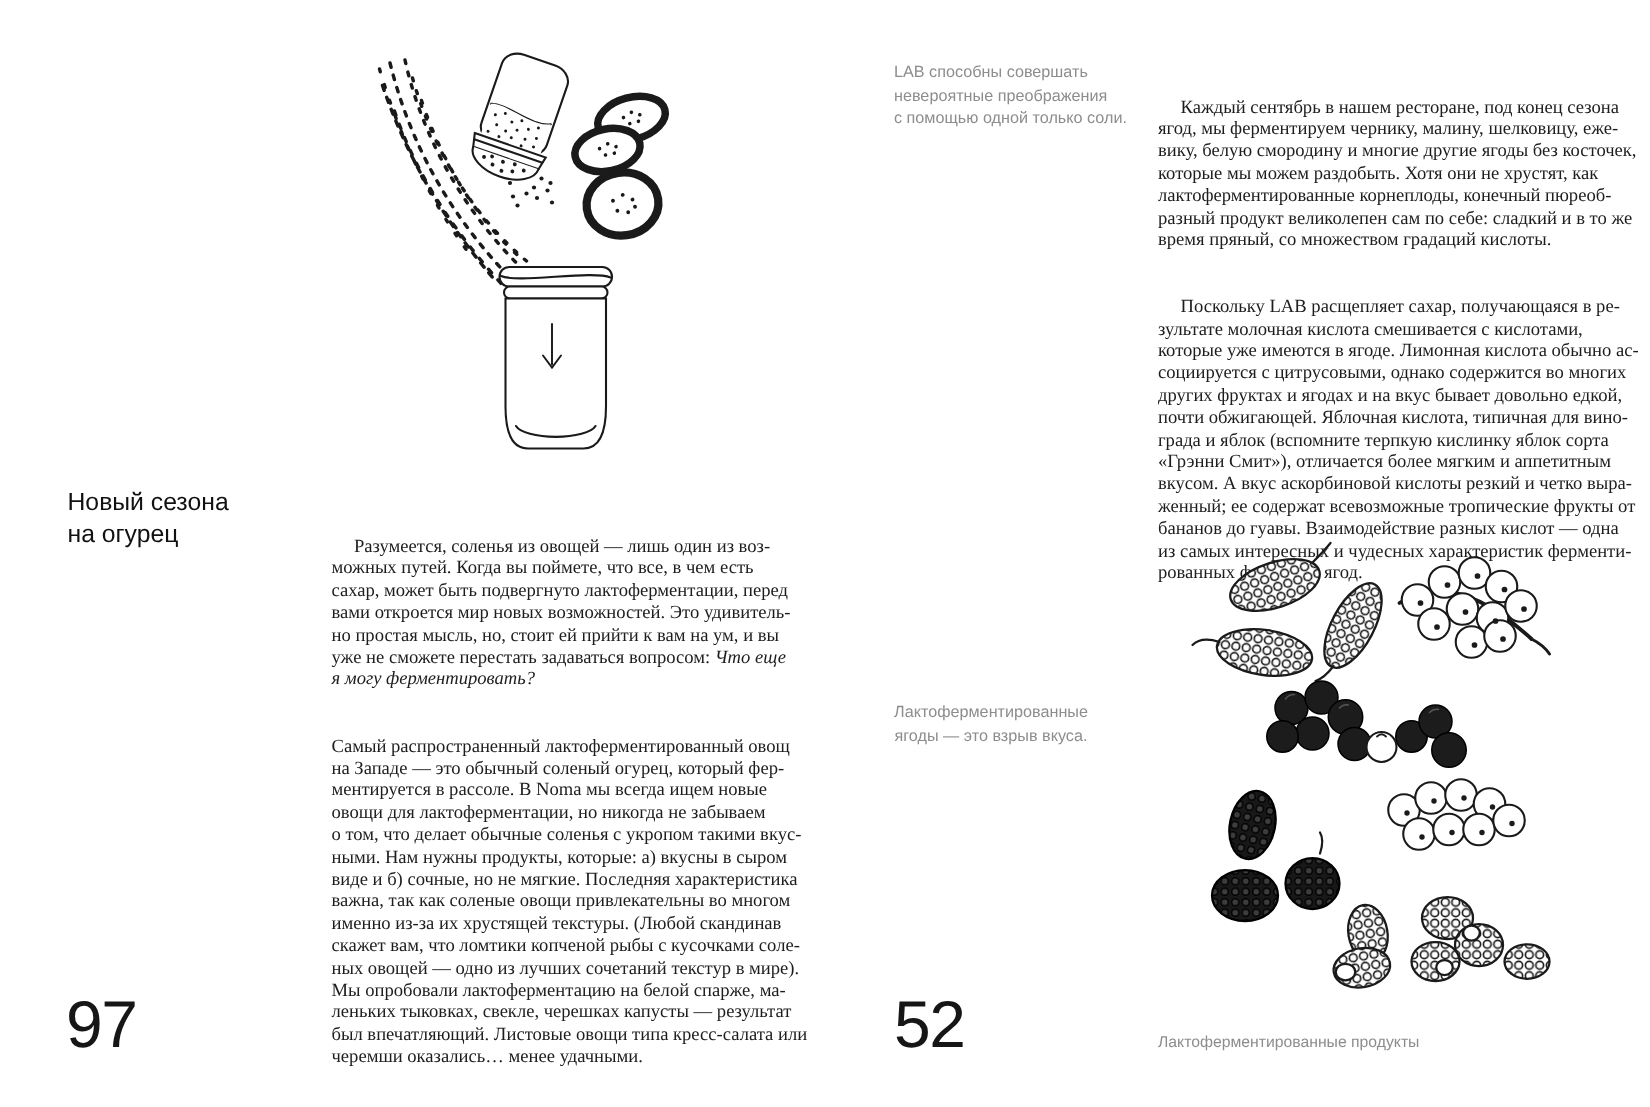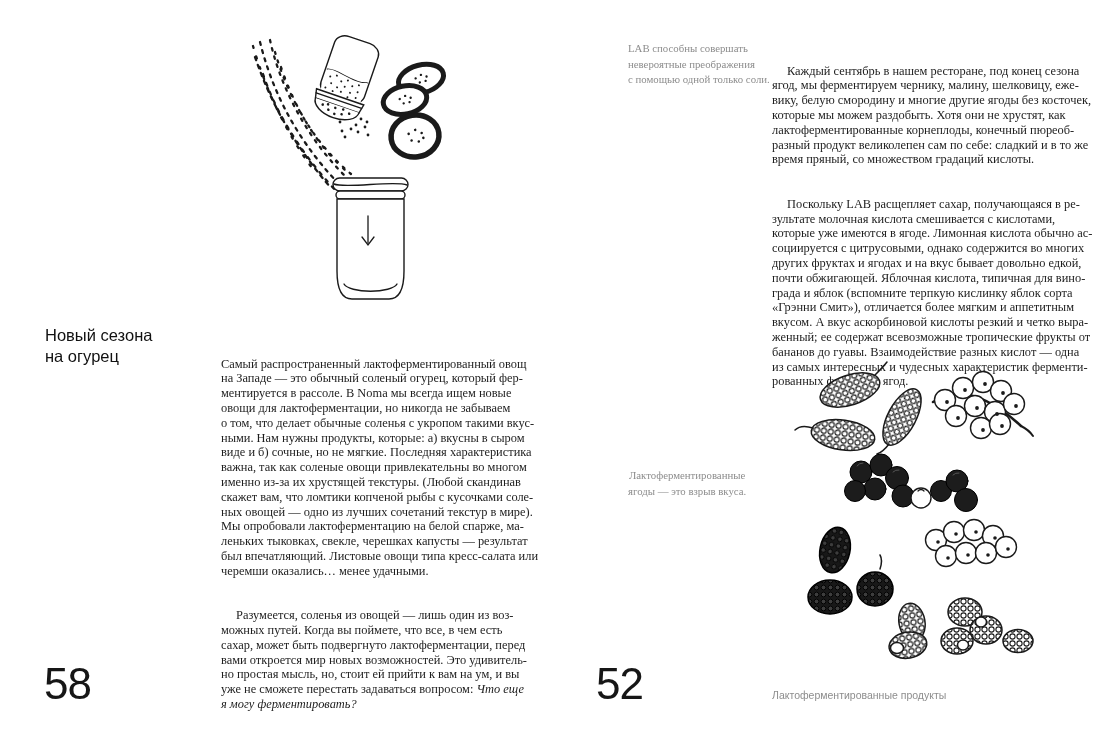--- a/index.html
+++ b/index.html
@@ -22,26 +22,25 @@
   .italic{font-style:italic;}
   .abs{position:absolute;}
   .heading{
     font-family:"Liberation Sans", sans-serif;
     font-size:16.5px;
     line-height:21px;
     color:#111;
     white-space:pre;
   }
   .caption{
-    font-family:Liberation Serif, serif;
+    font-family:Liberation Sans, sans-serif;
     font-size:10.8px;
     line-height:15.5px;
     color:#8d8d8d;
     white-space:pre;
-    margin-left:32px;
   }
   .pagenum{
     font-family:"Liberation Sans", sans-serif;
     font-size:44px;
     line-height:44px;
     letter-spacing:-1px;
     color:#161616;
   }
   .footer{
     font-family:"Liberation Sans", sans-serif;
@@ -170,45 +169,45 @@
             <path d="M117,205 L123,213 L129,205"></path>
           </g>
         </g>
       </g>
     </svg>
 
     <div class="abs heading" style="left:45px;top:325px;">Новый сезона
 на огурец</div>
 
     <div class="abs serif" style="left:221px;top:327px;width:330px;">
+      <div class="para indent"><span>Разумеется, соленья из овощей — лишь один из воз-
+можных путей. Когда вы поймете, что все, в чем есть
+сахар, может быть подвергнуто лактоферментации, перед
+вами откроется мир новых возможностей. Это удивитель-
+но простая мысль, но, стоит ей прийти к вам на ум, и вы
+уже не сможете перестать задаваться вопросом: </span><span class="italic">Что еще
+я могу ферментировать?</span></div>
       <div class="para">Самый распространенный лактоферментированный овощ
 на Западе — это обычный соленый огурец, который фер-
 ментируется в рассоле. В Noma мы всегда ищем новые
 овощи для лактоферментации, но никогда не забываем
 о том, что делает обычные соленья с укропом такими вкус-
 ными. Нам нужны продукты, которые: а) вкусны в сыром
 виде и б) сочные, но не мягкие. Последняя характеристика
 важна, так как соленые овощи привлекательны во многом
 именно из-за их хрустящей текстуры. (Любой скандинав
 скажет вам, что ломтики копченой рыбы с кусочками соле-
 ных овощей — одно из лучших сочетаний текстур в мире).
 Мы опробовали лактоферментацию на белой спарже, ма-
 леньких тыковках, свекле, черешках капусты — результат
 был впечатляющий. Листовые овощи типа кресс-салата или
 черемши оказались… менее удачными.</div>
-      <div class="para indent"><span>Разумеется, соленья из овощей — лишь один из воз-
-можных путей. Когда вы поймете, что все, в чем есть
-сахар, может быть подвергнуто лактоферментации, перед
-вами откроется мир новых возможностей. Это удивитель-
-но простая мысль, но, стоит ей прийти к вам на ум, и вы
-уже не сможете перестать задаваться вопросом: </span><span class="italic">Что еще
-я могу ферментировать?</span></div>
     </div>
 
-    <div class="abs pagenum" style="left:44px;top:662px;">58</div>
+    <div class="abs pagenum" style="left:44px;top:662px;">97</div>
   </div>
 
   <div>
 
     <div class="abs caption" style="left:596px;top:41px;">LAB способны совершать
 невероятные преображения
 с помощью одной только соли.</div>
 
     <div class="abs serif" style="left:772px;top:34px;width:330px;">
       <div class="para indent">Каждый сентябрь в нашем ресторане, под конец сезона

